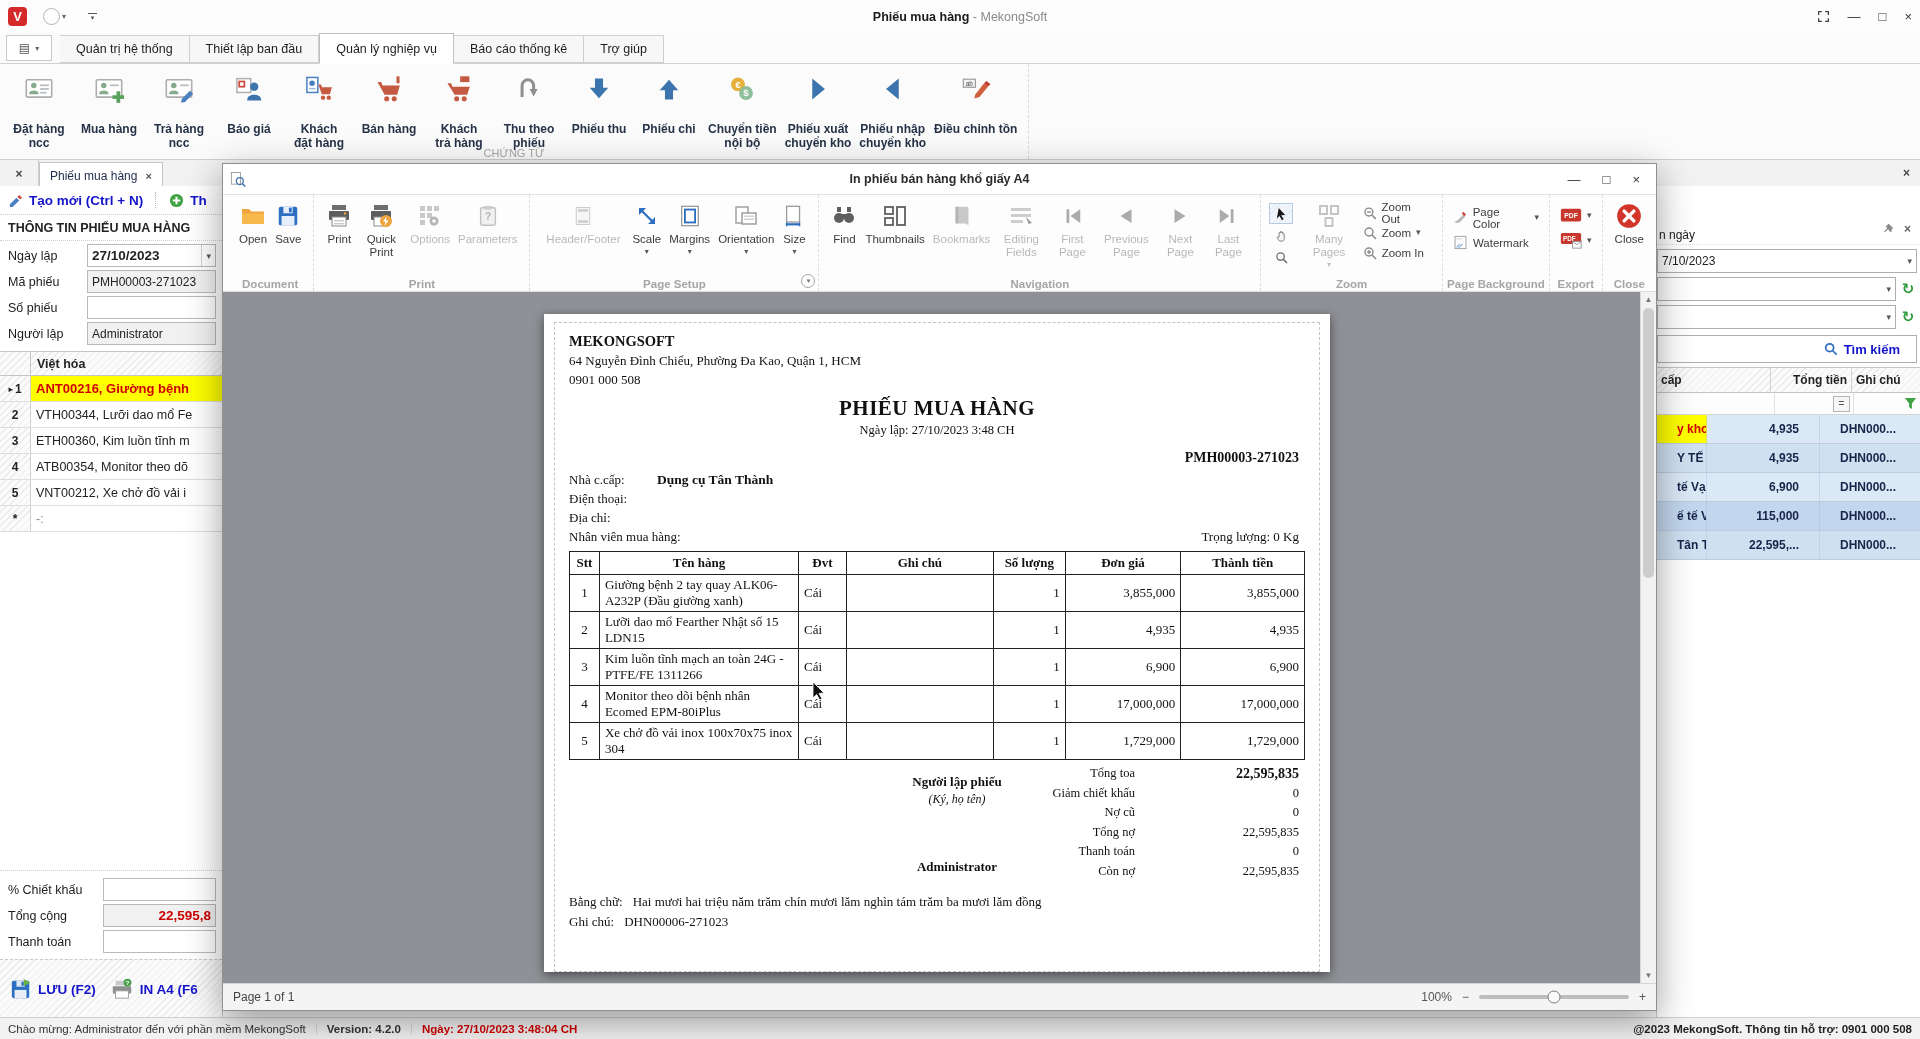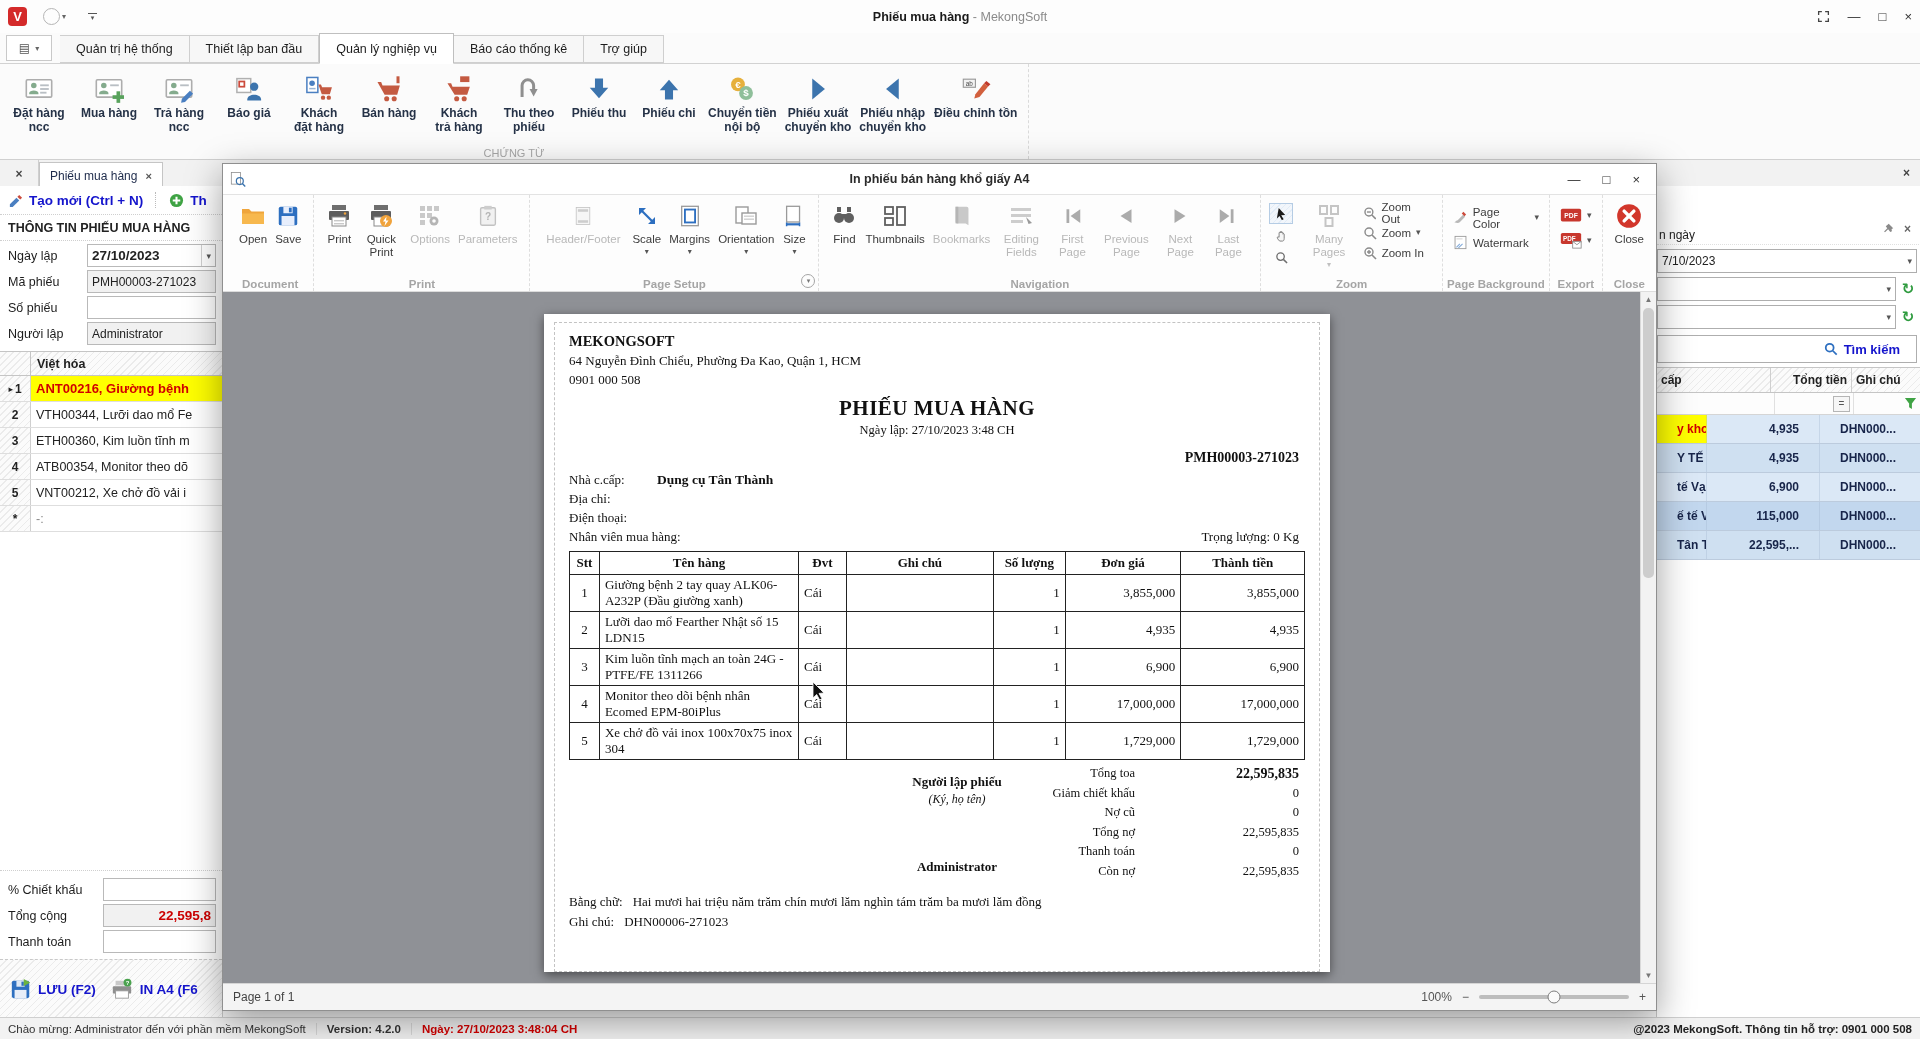--- a/index.html
+++ b/index.html
@@ -31,21 +31,21 @@
         display:flex;align-items:center;font-size:12.5px;color:#1d1d1d;}
   .mtab:first-of-type{border-left-width:1px;}
   .mtab.active{background:#fff;height:29px;border:1px solid #bfbfbf;border-bottom:1px solid #fff;margin-bottom:-1px;position:relative;z-index:2;}
 
   
   .ribbon{height:95px;background:#fbfbfb;border-bottom:1px solid #d0d0d0;display:flex;}
   .rgroup{width:1024px;position:relative;display:flex;align-items:flex-start;padding:3px 0 14px 4px;border-right:1px dashed #dadada;}
   .glabel{position:absolute;bottom:0;left:0;right:0;text-align:center;font-size:11px;color:#a8a8a8;}
   .rbtn{min-width:62px;padding:0 4px;display:flex;flex-direction:column;align-items:center;cursor:default;}
   .rbtn .ric{height:34px;display:flex;align-items:flex-end;justify-content:center;padding-top:3px;}
-  .rbtn .rlbl{font-size:12px;font-weight:700;color:#253247;text-align:center;line-height:1.18;white-space:pre-line;margin-top:2px;}
+  .rbtn .rlbl{font-size:12px;font-weight:700;color:#253247;text-align:center;line-height:1.18;white-space:pre-line;margin-top:18px;}
 
   
   .tabstrip{height:28px;background:#f2f2f2;border-bottom:1px solid #c9c9c9;display:flex;align-items:stretch;position:relative;}
   .tsclose{width:38px;border-right:1px solid #cfcfcf;display:flex;align-items:center;justify-content:center;color:#444;font-weight:bold;}
   .wtab{background:#fff;border:1px solid #c5c5c5;border-bottom:none;margin-top:2px;display:flex;align-items:center;
         padding:0 10px;gap:8px;font-size:12px;color:#1d2a4a;}
   .wtab .x{color:#555;font-weight:bold;font-size:11px;}
   .tsright{position:absolute;right:10px;top:6px;color:#444;font-weight:bold;}
 
   
@@ -1010,24 +1010,24 @@
           <div class="doc-title">PHIẾU MUA HÀNG</div>
           <div class="doc-date">Ngày lập: 27/10/2023  3:48 CH</div>
           <div class="doc-code">PMH00003-271023</div>
 
           <div class="doc-info">
             <div class="row">
                 <span class="lab">Nhà c.cấp:</span>
                 <b>Dụng cụ Tân Thành</b>
               </div>
             <div class="row">
-                <span class="lab">Địa chỉ:</span>
+                <span class="lab">Điện thoại:</span>
               </div>
             <div class="row">
-                <span class="lab">Điện thoại:</span>
+                <span class="lab">Địa chỉ:</span>
               </div>
             <div class="row">
                 <span>Nhân viên mua hàng:</span>
               </div>
             <div class="weight">Trọng lượng: 0 Kg</div>
           </div>
 
           <table class="dt">
             <colgroup>
                 <col style="width:30px">

